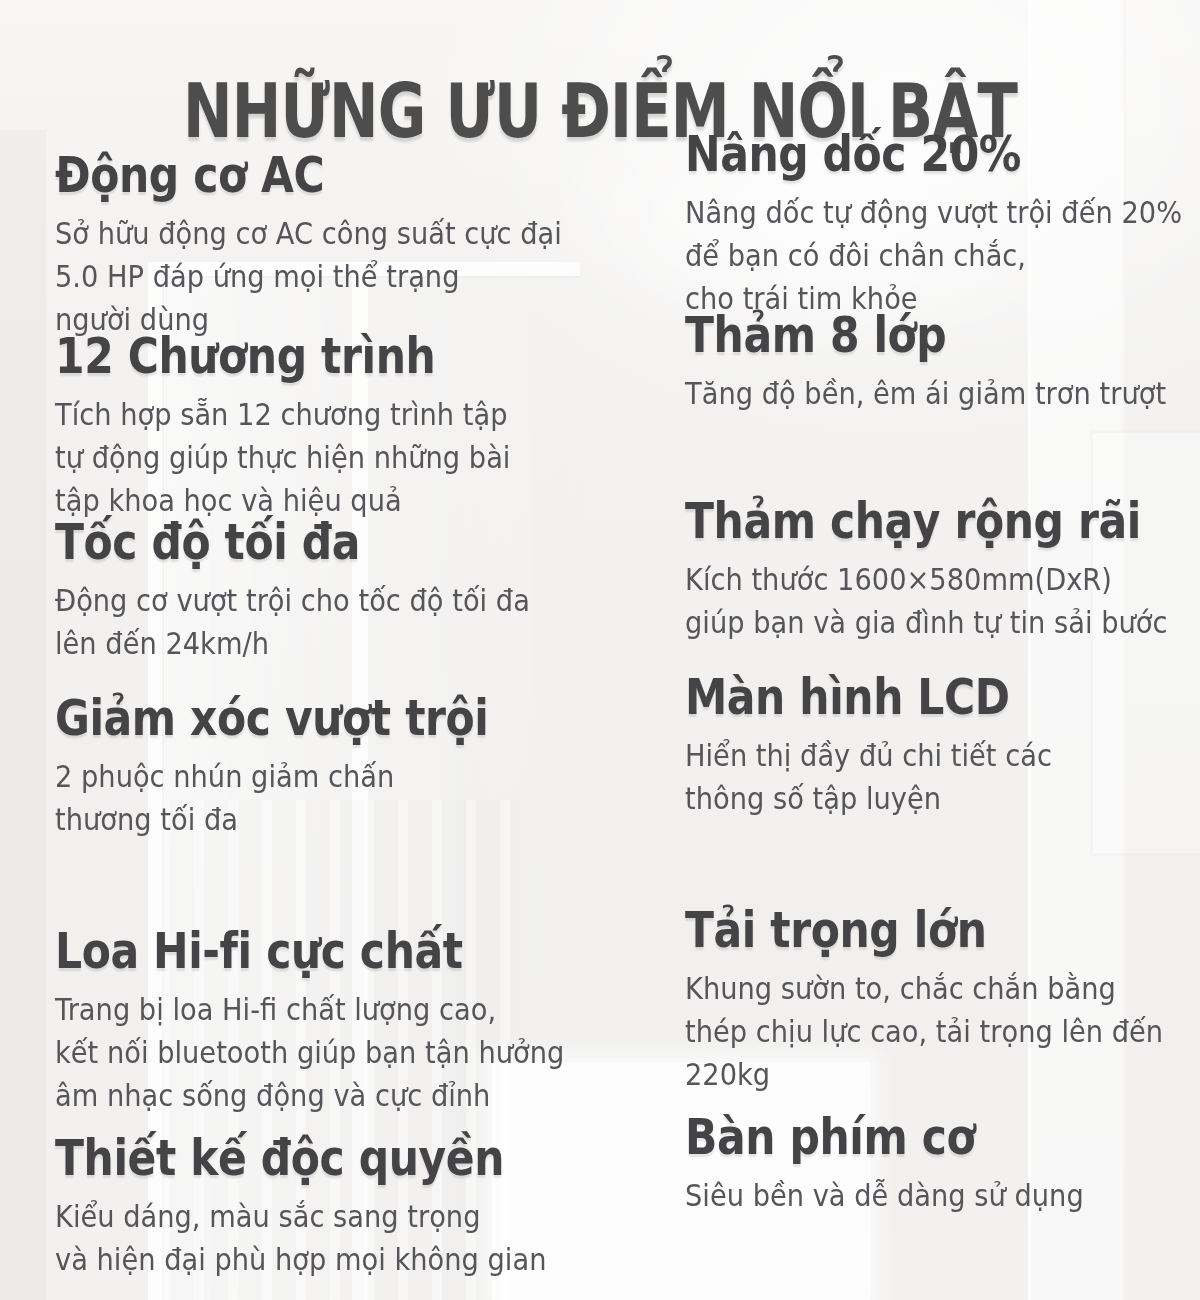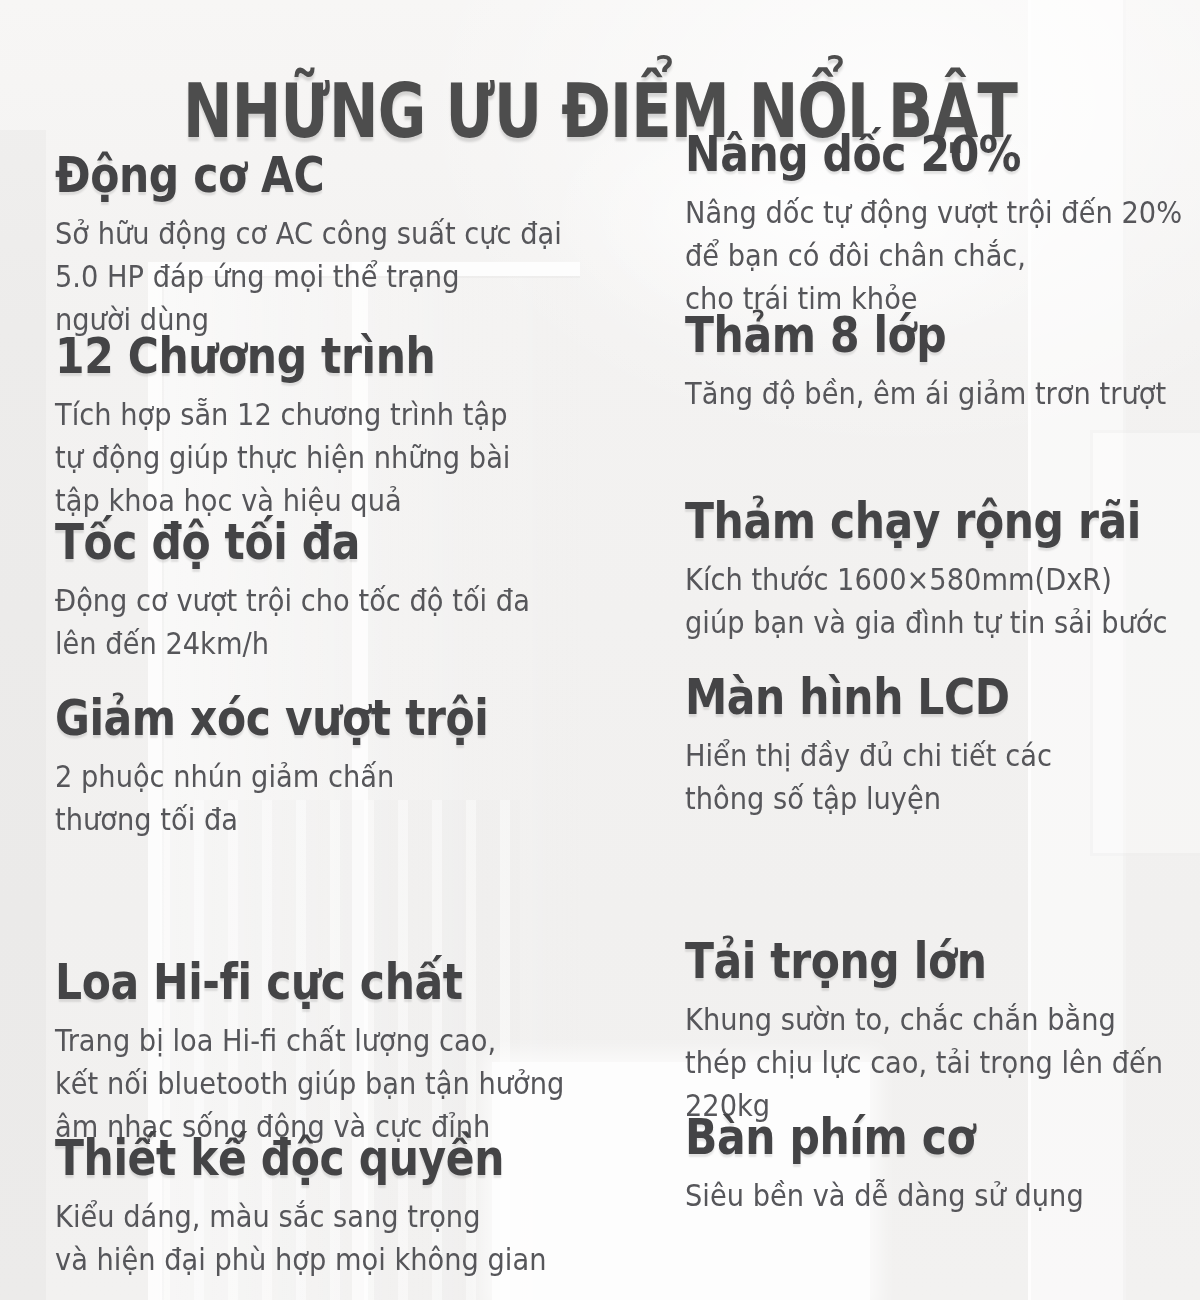--- a/index.html
+++ b/index.html
@@ -43,21 +43,21 @@
   .feature.col-right{left:685px;width:500px;}
   .feature h2{
     margin:0 0 8px 0;font-size:50px;line-height:58px;font-weight:bold;color:#444446;
     letter-spacing:-.5px;transform:scaleX(.85);transform-origin:0 50%;
     text-shadow:0 3px 2px rgba(0,0,0,.10);white-space:pre;
   }
   .feature p{
     margin:0;font-size:31px;line-height:43px;color:#56565a;
     transform:scaleX(.88);transform-origin:0 0;white-space:pre;
   }
-  .r1{top:125px}.r2{top:306px}.r3{top:492px}.r4{top:668px}.r5{top:932px}.r6{top:1108px}
+  .r1{top:125px}.r2{top:306px}.r3{top:492px}.r4{top:668px}.r5{top:901px}.r6{top:1108px}
 </style>
 </head>
 <body>
 
 <div class="bg">
   <div class="wall-sheen"></div>
   <div class="wall-edge-left"></div>
   <div class="window-left"></div>
   <div class="window-left-mullion"></div>
   <div class="radiator"></div>

